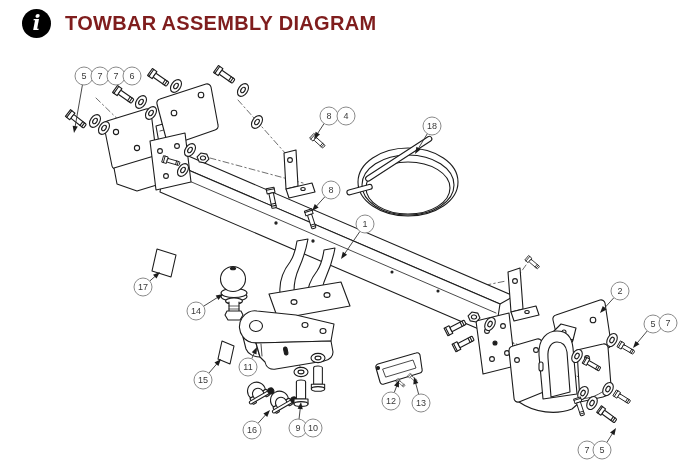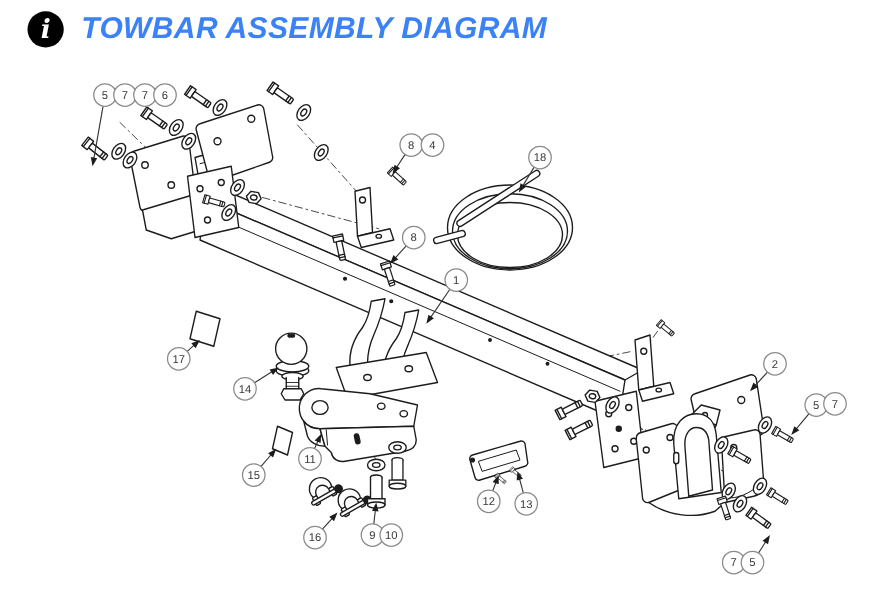--- a/index.html
+++ b/index.html
@@ -7,21 +7,21 @@
     width:696px;height:471px;position:relative;background:#ffffff;
     font-family:"Liberation Sans",sans-serif;overflow:hidden;
   }
   .header{position:absolute;left:0;top:0;height:46px;display:flex;align-items:center;z-index:5;}
   .info-badge{
     width:29px;height:29px;border-radius:50%;background:#000;color:#fff;
     margin-left:22px;display:flex;align-items:center;justify-content:center;
     font-family:"DejaVu Serif",serif;font-style:italic;font-weight:bold;font-size:21px;line-height:1;
     padding-bottom:2px;box-sizing:border-box;
   }
-  .title{margin-left:14px;font-size:24px;font-weight:bold;letter-spacing:.3px;color:#3b82f6;font-style:italic;}
+  .title{margin-left:14px;font-size:20px;font-weight:bold;letter-spacing:.3px;color:#7f1d1d;}
   svg text{font-family:"Liberation Sans",sans-serif;}
   #diagram{position:absolute;left:0;top:0;}
 </style>
 </head>
 <body>
 
 <div class="header">
   <div class="info-badge">
     <span>i</span>
   </div>

